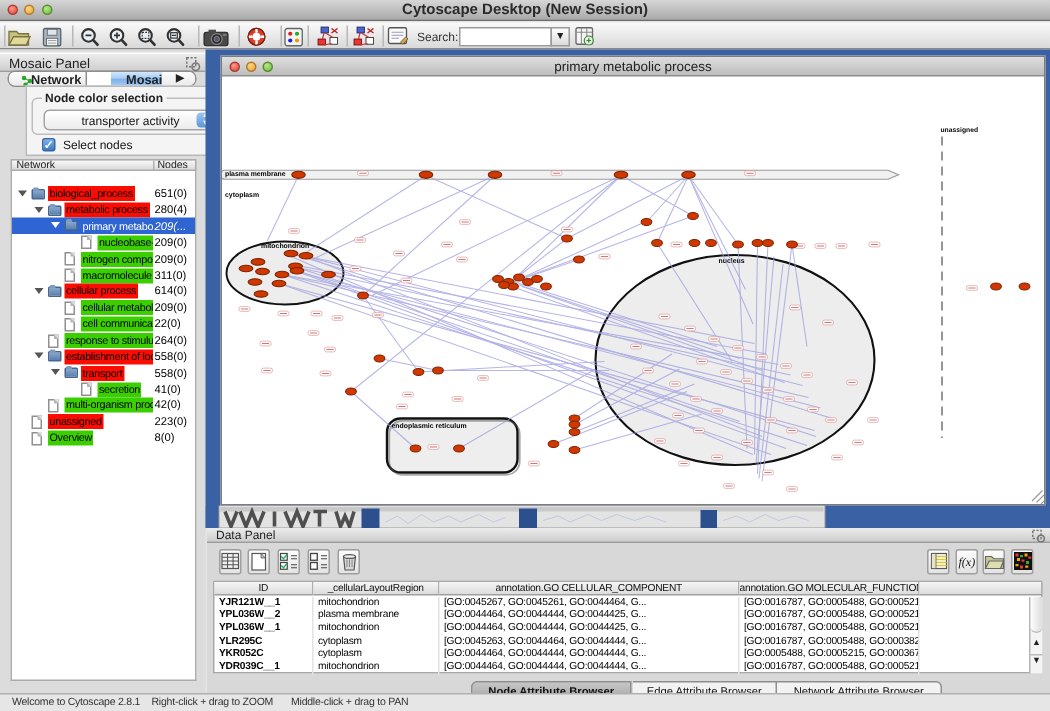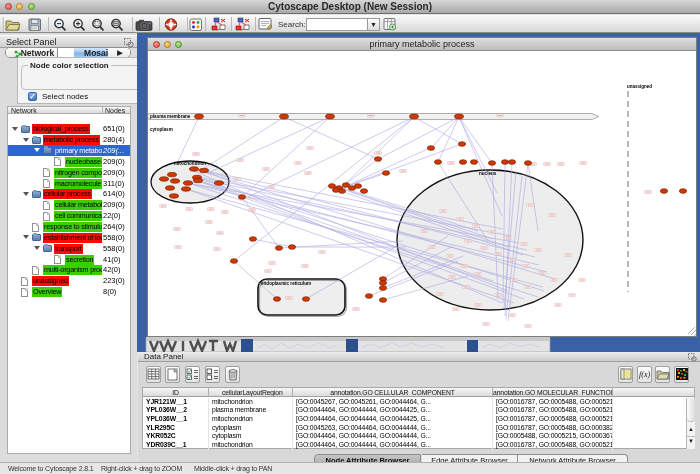--- a/index.html
+++ b/index.html
@@ -151,41 +151,42 @@
     <span id="searchdrop">▼</span>
   </div>
   <div class="abs" id="titlebar">
     <div class="tl" style="left:4.5px;background:radial-gradient(circle at 35% 30%,#ff9a8a,#e0443a);border:0.5px solid #b03a30;"></div>
     <div class="tl" style="left:16px;background:radial-gradient(circle at 35% 30%,#ffd780,#e9a33c);border:0.5px solid #b77f2a;"></div>
     <div class="tl" style="left:27.5px;background:radial-gradient(circle at 35% 30%,#b7e98a,#6fbf3c);border:0.5px solid #5a902c;"></div>
     <div class="t">Cytoscape Desktop (New Session)</div>
   </div>
   <div class="abs" id="cp">
     <div class="abs" id="cphead">
-        <div class="t">Select Panel</div>
+        <div class="t">Mosaic Panel</div>
       <svg style="position:absolute;right:3px;top:2px" width="10" height="10">
           <rect x="0.5" y="0.5" width="6" height="6" fill="none" stroke="#777" stroke-dasharray="1.5 1"></rect>
           <circle cx="6.5" cy="6.5" r="2.5" fill="none" stroke="#777"></circle>
         </svg>
     </div>
     <div class="abs" id="cptabs">
       <div class="seg" style="left:0;width:52px;background:linear-gradient(#fdfdfd,#eaeaea);border-right:1px solid #8e8e8e;">
         <svg style="position:absolute;left:8px;top:1.5px" width="8" height="8">
             <circle cx="2" cy="2" r="1.5" fill="#2aa52a"></circle>
             <circle cx="6" cy="4" r="1.5" fill="#2aa52a"></circle>
             <circle cx="3" cy="6.5" r="1.5" fill="#2aa52a"></circle>
             <path d="M2 2L6 4L3 6.5" stroke="#2aa52a" stroke-width="0.7" fill="none"></path>
           </svg>
         <span style="margin-left:12px">Network</span></div>
       <div class="seg" style="left:68px;width:50px;background:linear-gradient(#d3e8fc 0%,#a6cdf4 45%,#7fb2ea 55%,#9ccaf6 100%);border-right:1px solid #8e8e8e;">Mosaic</div>
       <div class="seg" style="left:102px;width:24px;background:linear-gradient(#fdfdfd,#eaeaea);font-size:7px;">▶</div>
     </div>
     <div class="abs" id="cpbox">
       <div class="abs" id="grp">
           <div class="abs" id="grplbl" style="top:-5px;">Node color selection</div>
+        <div class="abs" id="dd">transporter activity<div id="ddspin">▲<br>▼</div></div>
       </div>
       <div class="abs" id="cb">✓</div>
         <div class="abs" id="cblbl">Select nodes</div>
     </div>
     <div class="abs" id="treehead">
       <span style="position:absolute;left:3px;top:0px">Network</span>
       <span style="position:absolute;left:97px;top:0px">Nodes</span>
       <span style="position:absolute;left:94px;top:0;width:1px;height:8px;background:#b0b0b0"></span>
     </div>
     <div class="abs" id="tree">

